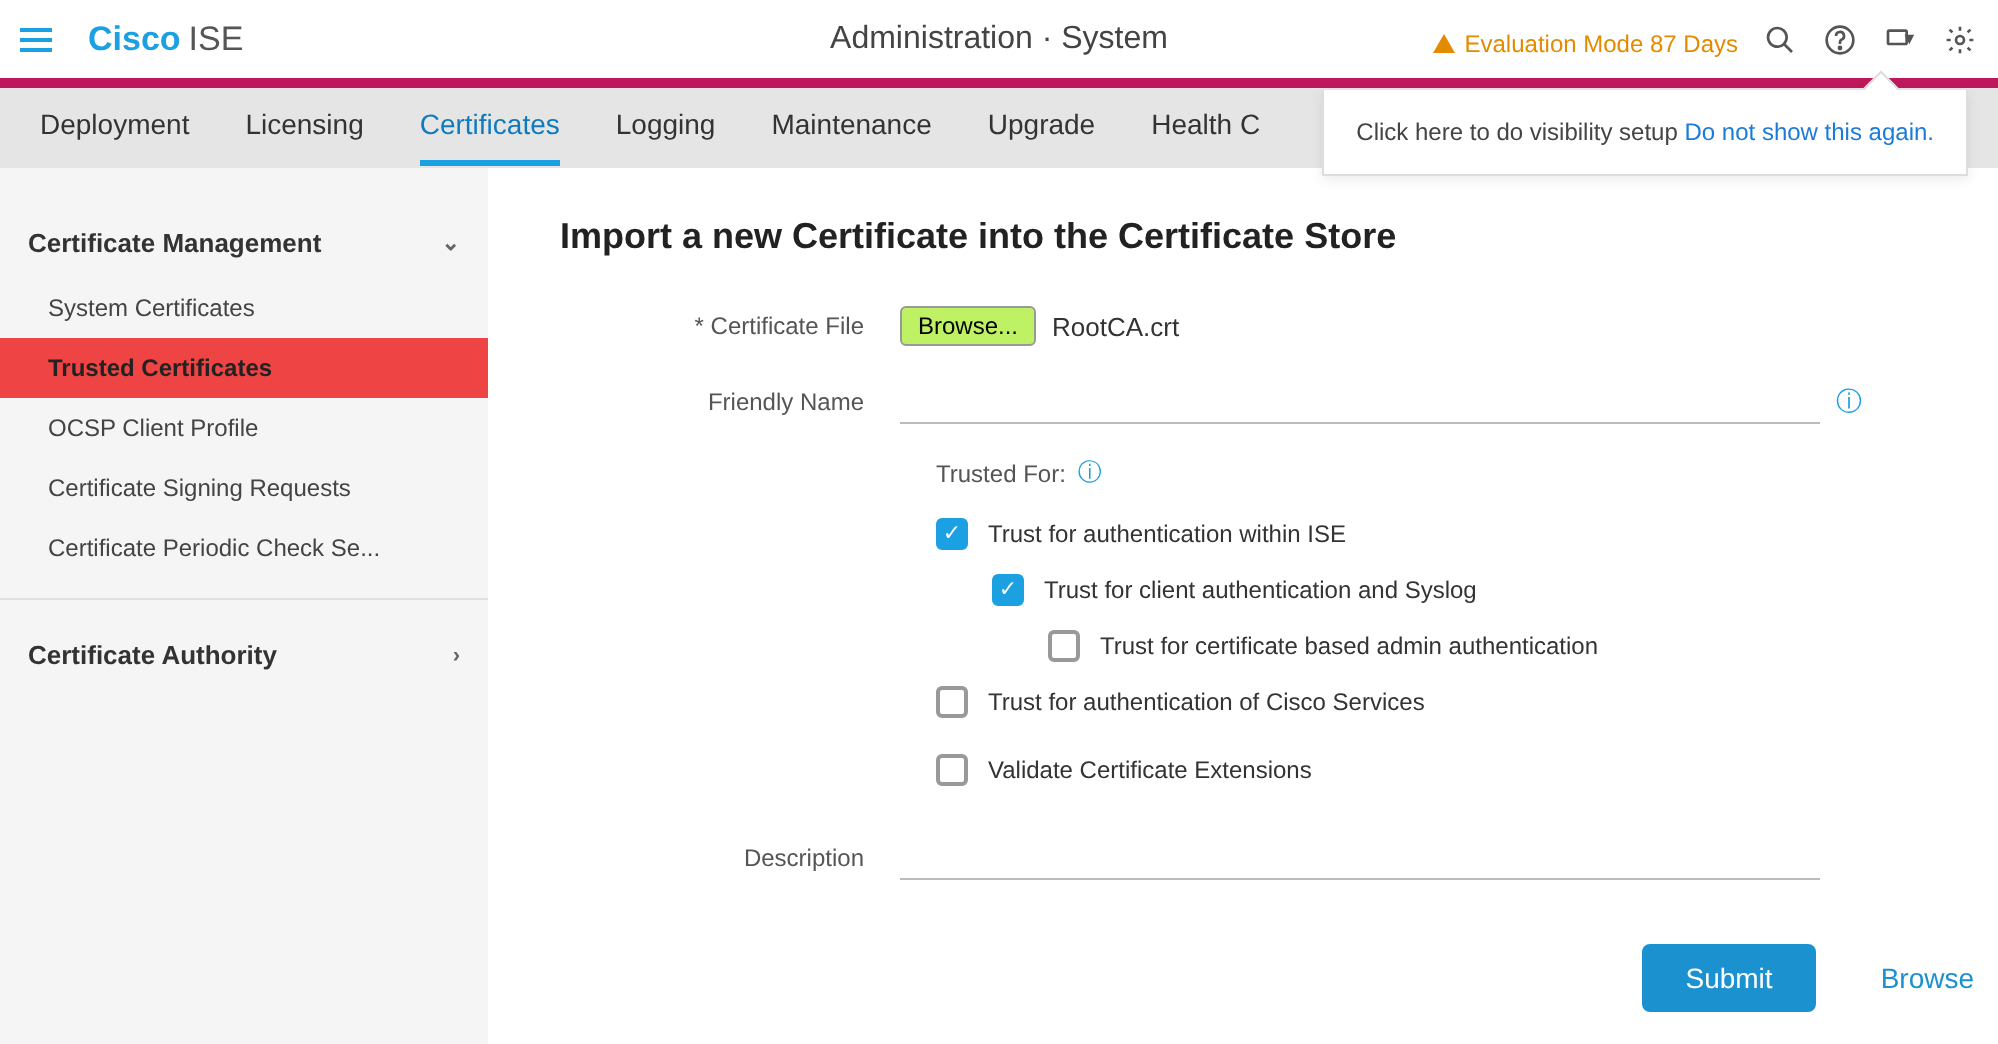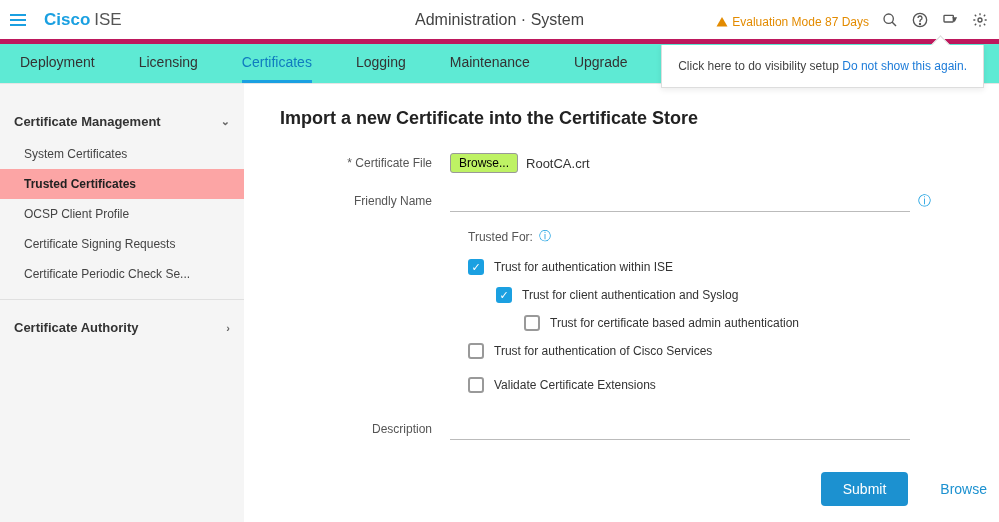--- a/index.html
+++ b/index.html
@@ -9,29 +9,29 @@
   .hamburger { width: 24px; height: 24px; display: flex; flex-direction: column; justify-content: center; gap: 3px; margin-right: 10px; cursor: pointer; }
   .hamburger span { display: block; height: 2px; width: 16px; background: #1ba0e1; }
   .brand { font-size: 17px; font-weight: bold; }
   .brand .cisco { color: #1ba0e1; }
   .brand .ise { color: #555; font-weight: normal; margin-left: 4px; }
   .bc { font-size: 16px; color: #444; position: absolute; left: 50%; transform: translateX(-50%); }
   .header-right { margin-left: auto; display: flex; align-items: flex-end; gap: 12px; }
   .eval { color: #e38b00; font-size: 12px; display: flex; align-items: center; gap: 4px; }
   .hdr-icon { width: 18px; height: 18px; display: inline-flex; align-items: center; justify-content: center; color: #555; cursor: pointer; }
   
-  .tabs { display: flex; height: 40px; border-bottom: 1px solid #e5e5e5; padding-left: 20px; gap: 44px; align-items: center; background: #5eead4; }
+  .tabs { display: flex; height: 40px; border-bottom: 1px solid #e5e5e5; padding-left: 20px; gap: 28px; align-items: center; background: #e5e5e5; }
   .tab { font-size: 14px; color: #333; cursor: pointer; height: 100%; display: flex; align-items: center; border-bottom: 3px solid transparent; }
   .tab.active { color: #0f7bbf; border-bottom-color: #1ba0e1; font-weight: 500; }
   
   .body { display: flex; height: calc(100% - 84px); }
   .sidebar { width: 244px; background: #f5f5f5; padding-top: 20px; }
   .side-group { padding: 10px 14px; font-weight: bold; color: #333; display: flex; justify-content: space-between; align-items: center; cursor: pointer; font-size: 13px; }
   .side-item { padding: 8px 24px; font-size: 12px; color: #444; cursor: pointer; }
-  .side-item.active { font-weight: bold; background: #fca5a5; color: #222; }
+  .side-item.active { font-weight: bold; background: #ef4444; color: #222; }
   .side-sep { height: 1px; background: #e0e0e0; margin: 10px 0; }
   .chev { font-size: 11px; color: #666; }
   
   .main { flex: 1; padding: 24px 24px 16px 36px; overflow: auto; position: relative; }
   h1.title { font-size: 18px; font-weight: 600; color: #222; margin-bottom: 24px; }
   .form-row { display: flex; align-items: center; margin-bottom: 16px; }
   .label-col { width: 170px; text-align: right; padding-right: 18px; font-size: 12px; color: #555; }
   .field-col { flex: 1; display: flex; align-items: center; gap: 8px; }
   .browse-btn { font-size: 12px; border: 1px solid #999; background: #bef264; padding: 2px 8px; border-radius: 3px; cursor: pointer; }
   .underline-input { width: 460px; border: none; border-bottom: 1px solid #bbb; font-size: 12px; padding: 4px 2px; outline: none; }

